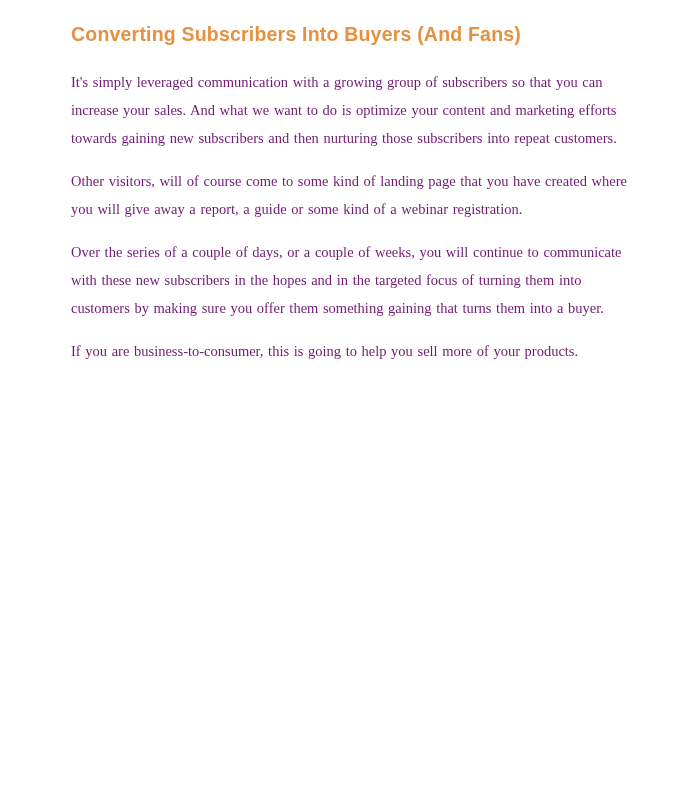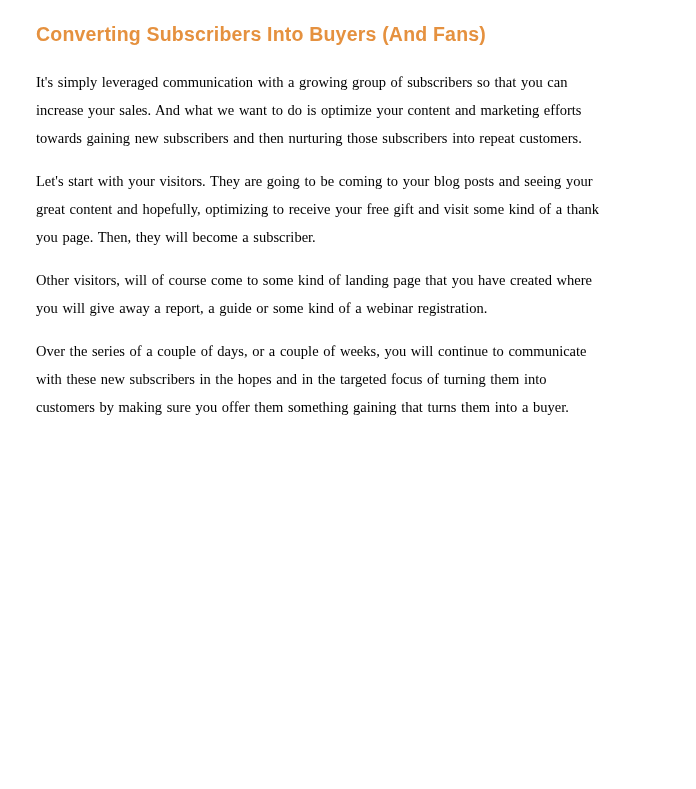--- a/index.html
+++ b/index.html
@@ -5,21 +5,21 @@
   html, body {
     margin: 0;
     padding: 0;
     background: #ffffff;
   }
   .page {
     width: 696px;
     height: 789px;
     background: #ffffff;
     box-sizing: border-box;
-    padding: 16px 48px 0 36px;
+    padding: 16px 48px 0 71px;
     overflow: hidden;
   }
   .doc-title {
     font-family: "Liberation Sans", "DejaVu Sans", sans-serif;
     font-weight: bold;
     font-size: 19.5px;
     line-height: 24px;
     margin: 6px 0 22px 0;
     letter-spacing: 0.2px;
   }
@@ -35,19 +35,19 @@
   }
   .doc-body p:first-child {
     margin-top: 0;
   }
 </style>
 </head>
 <body>
 
 <div class="page">
   <h1 class="doc-title" style="color: rgb(229, 145, 63);">Converting Subscribers Into Buyers (And Fans)</h1>
-  <div class="doc-body" style="color: #000000;">
+  <div class="doc-body" style="color: #701a75;">
     <p>It's simply leveraged communication with a growing group of subscribers so that you can increase your sales. And what we want to do is optimize your content and marketing efforts towards gaining new subscribers and then nurturing those subscribers into repeat customers.</p>
-    <p>Let's start with your visitors. They are going to be coming to your blog posts and seeing your great content and hopefully, optimizing to receive your free gift and visit some kind of a thank you page. Then, they will become a subscriber.</p>
     <p>Other visitors, will of course come to some kind of landing page that you have created where you will give away a report, a guide or some kind of a webinar registration.</p>
     <p>Over the series of a couple of days, or a couple of weeks, you will continue to communicate with these new subscribers in the hopes and in the targeted focus of turning them into customers by making sure you offer them something gaining that turns them into a buyer.</p>
+    <p>If you are business-to-consumer, this is going to help you sell more of your products.</p>
   </div>
 </div>
 
 </body></html>

